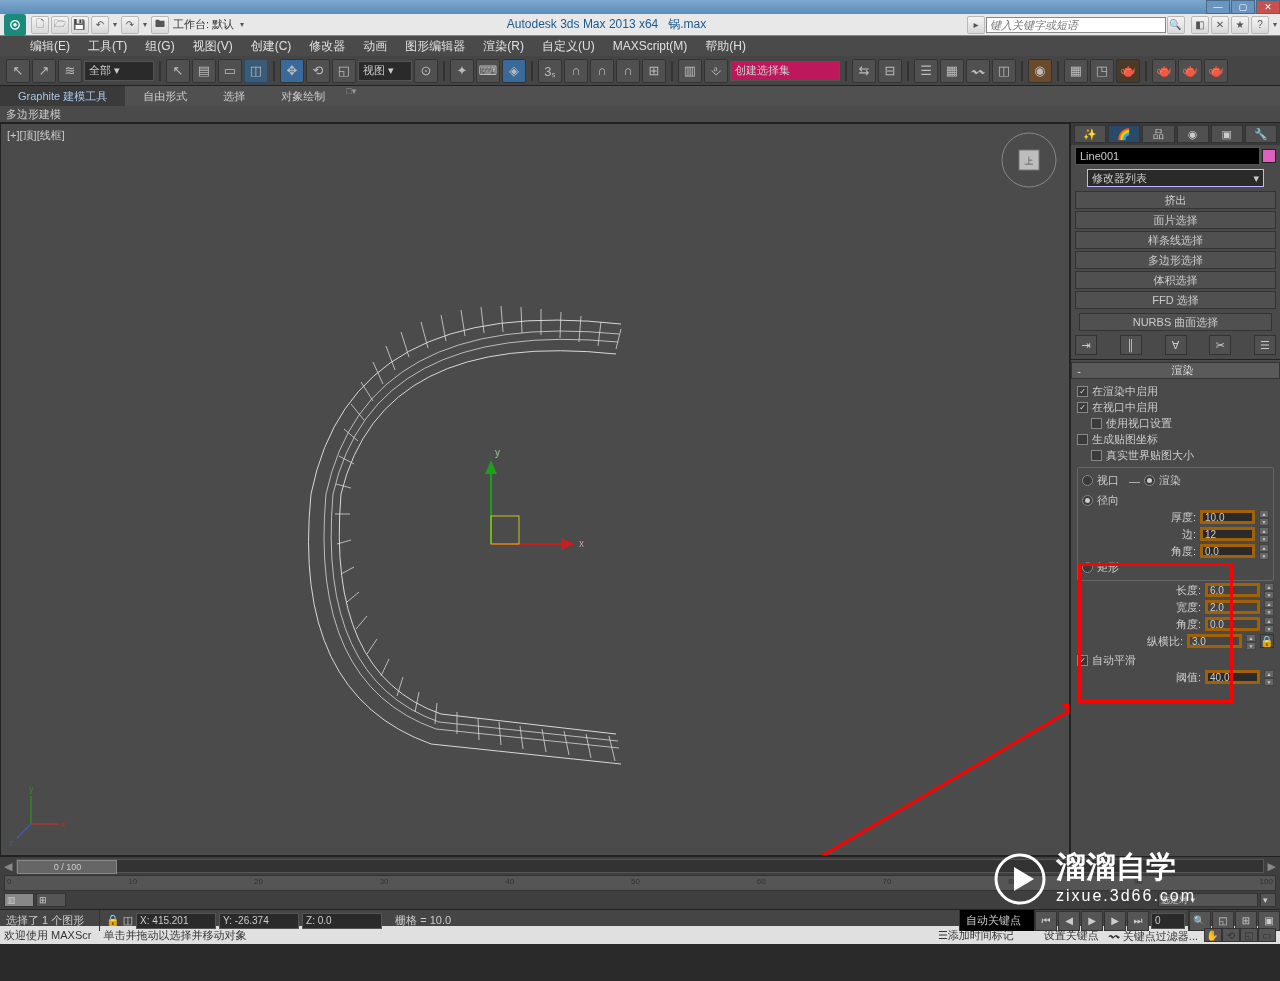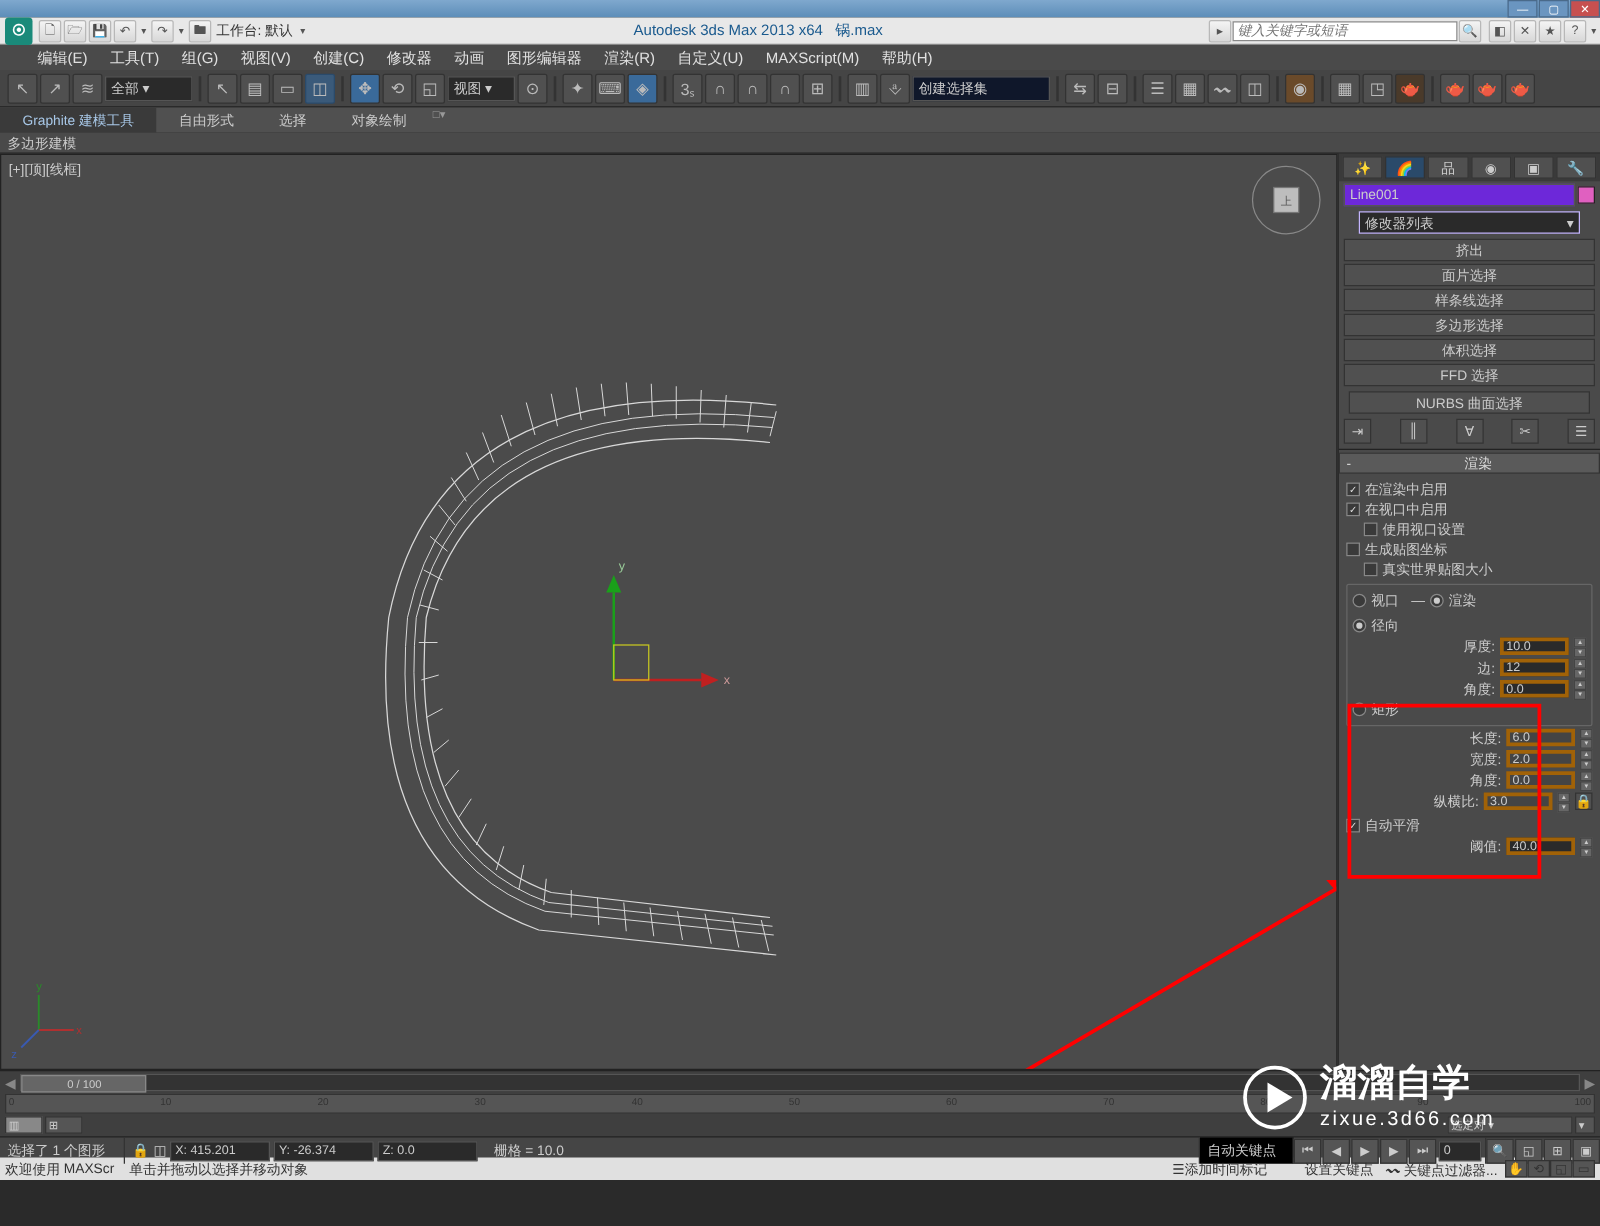--- a/index.html
+++ b/index.html
@@ -30,21 +30,21 @@
 .ribend{width:16px;text-align:center;font-size:9px;color:#999}
 .statusline{height:17px;background:#4a4a4a;color:#ccc;font-size:11px;padding:1px 6px;border-bottom:1px solid #222}
 .main{display:flex;height:733px}
 .viewport{flex:1;background:#4b4b4b;position:relative;border:1px solid #222;overflow:hidden}
 .vplabel{position:absolute;top:4px;left:6px;color:#ccc;font-size:11px}
 .vcube{position:absolute;top:8px;right:12px;width:56px;height:56px}
 .rightpanel{width:210px;background:#4a4a4a;display:flex;flex-direction:column;border-left:1px solid #222}
 .cmdtabs{height:22px;display:flex;background:#3a3a3a;padding:2px}
 .cmdtab{flex:1;height:18px;background:#505050;border:1px solid #333;margin:0 1px;display:flex;align-items:center;justify-content:center;font-size:11px}
 .cmdtab.act{background:#2a4a6a}
-.objname{height:18px;background:#6d28d9;border:1px solid #555;margin:2px 4px;padding:1px 4px;color:#ccc;font-size:11px;display:flex;align-items:center}
+.objname{height:18px;background:#000000;border:1px solid #555;margin:2px 4px;padding:1px 4px;color:#ccc;font-size:11px;display:flex;align-items:center}
 .colswatch{width:14px;height:14px;background:#e060c0;border:1px solid #222}
 .modlist{height:18px;background:#2a2a2a;border:1px solid #c4b5fd;margin:2px 16px;padding:1px 4px;font-size:11px;display:flex;align-items:center;justify-content:space-between}
 .modbtns{display:grid;grid-template-columns:1fr;gap:2px;margin:2px 4px}
 .modbtn{height:18px;background:#505050;border:1px solid #333;display:flex;align-items:center;justify-content:center;font-size:11px;color:#ccc}
 .nurbbtn{height:18px;background:#505050;border:1px solid #333;display:flex;align-items:center;justify-content:center;font-size:11px;margin:2px 8px}
 .stack{height:120px;background:#3a3a3a;border:1px solid #222;margin:2px 4px;padding:2px;font-size:11px}
 .stackitem{padding:1px 2px}
 .stackicons{height:22px;display:flex;gap:2px;margin:2px 4px;justify-content:space-between}
 .stackico{width:22px;height:20px;background:#505050;border:1px solid #333;display:flex;align-items:center;justify-content:center;font-size:11px}
 .rollhead{height:17px;background:#5a5a5a;border:1px solid #333;margin:2px 0;display:flex;align-items:center;font-size:11px;color:#ddd}
@@ -152,21 +152,21 @@
   <div class="t2btn blue">◈</div>
   <div class="t2sep"></div>
   <div class="t2btn">3ₛ</div>
   <div class="t2btn">∩</div>
   <div class="t2btn">∩</div>
   <div class="t2btn">∩</div>
   <div class="t2btn">⊞</div>
   <div class="t2sep"></div>
   <div class="t2btn">▥</div>
   <div class="t2btn">⎀</div>
-  <div class="t2drop" style="width:110px;background:#0f172a">
+  <div class="t2drop" style="width:110px;background:#be185d">
       <span>创建选择集</span>
     </div>
   <div class="t2sep"></div>
   <div class="t2btn">⇆</div>
   <div class="t2btn">⊟</div>
   <div class="t2sep"></div>
   <div class="t2btn">☰</div>
   <div class="t2btn">▦</div>
   <div class="t2btn">〰</div>
   <div class="t2btn">◫</div>

